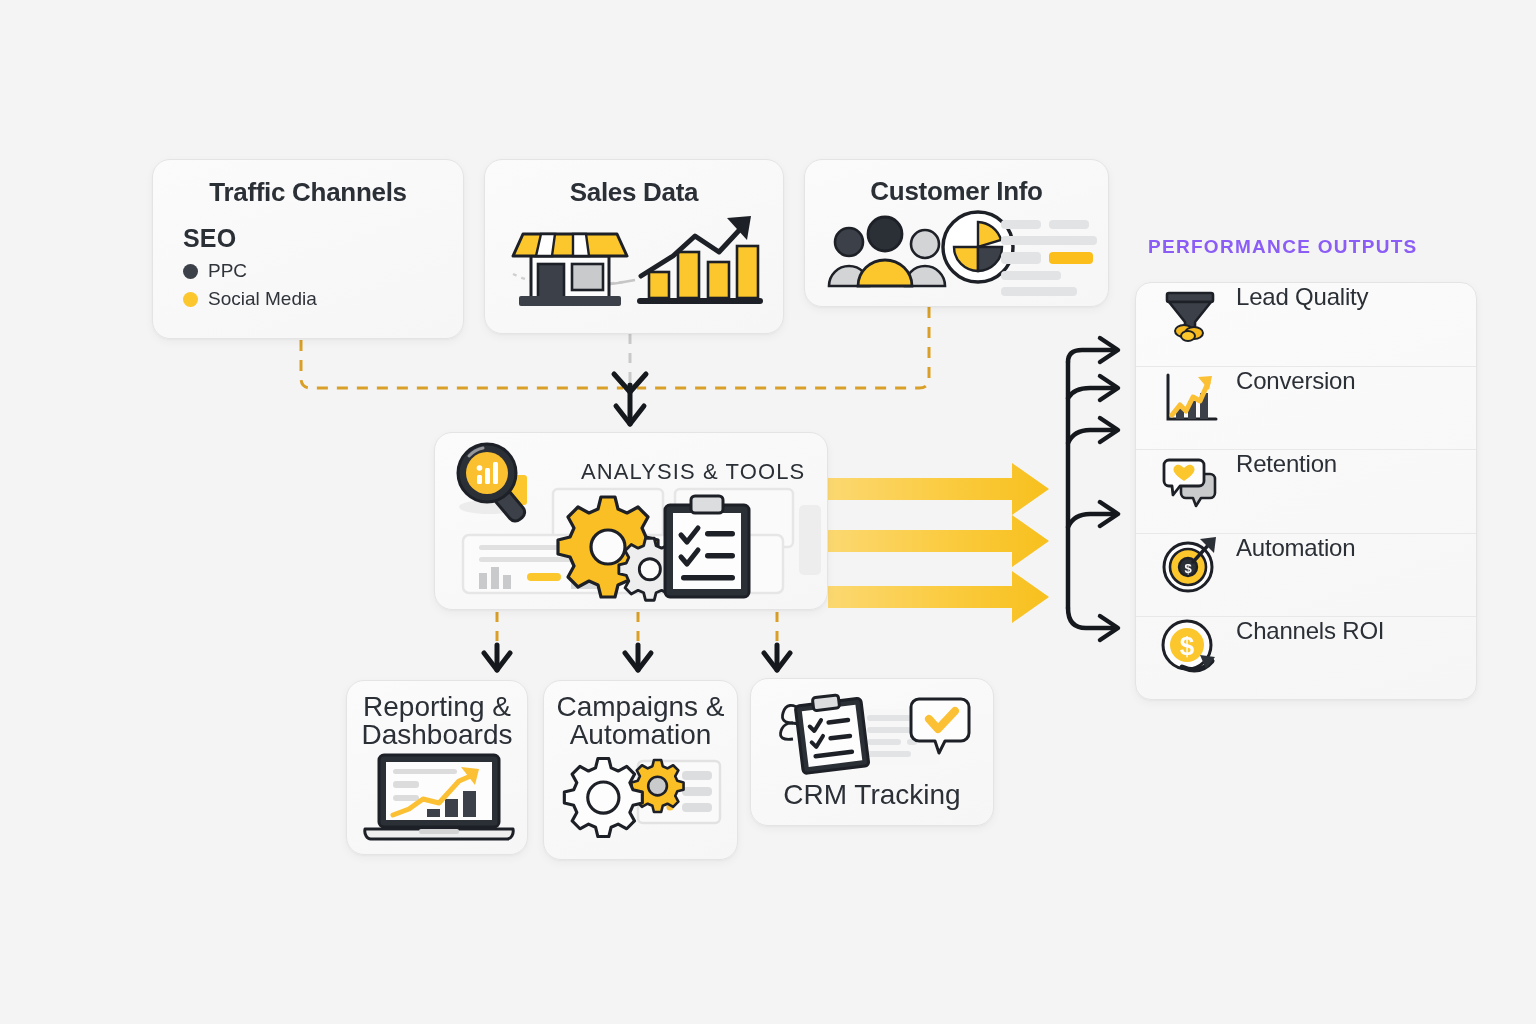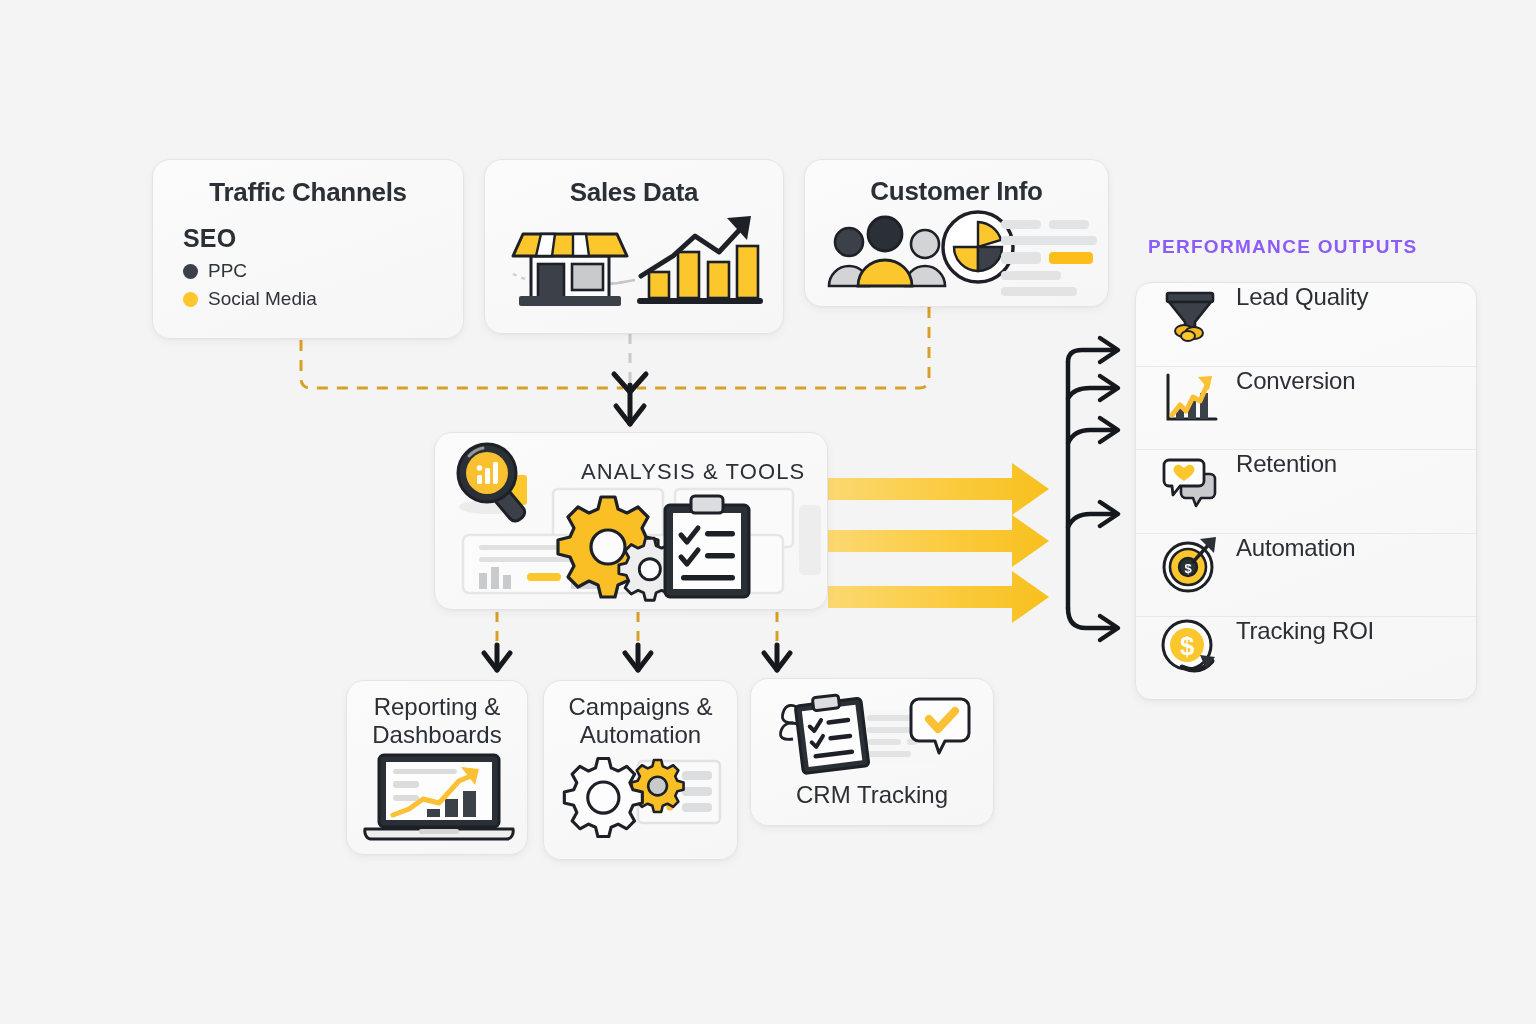--- a/index.html
+++ b/index.html
@@ -53,21 +53,21 @@
   #analysis-tools .at-title {
     position:absolute; left:146px; top:26px;
     font-size:22px; font-weight:400; letter-spacing:1.1px; color:#2b2f36;
   }
 
   
   #reporting-dashboards { left:346px; top:680px; width:182px; height:175px; }
   #campaigns-automation { left:543px; top:680px; width:195px; height:180px; }
   #crm-tracking { left:750px; top:678px; width:244px; height:148px; }
   .small-title {
-    text-align:center; font-size:24px; line-height:28px; color:#2b2f36;
+    text-align:center; font-size:28px; line-height:28px; color:#2b2f36;
     font-weight:400; padding-top:12px;
   }
 
   
   #outputs-heading {
     position:absolute; left:1148px; top:236px;
     font-size:19px; font-weight:700; letter-spacing:1.3px; color:#8b5cf6;
   }
   #outputs-panel {
     left:1135px; top:282px; width:342px; height:418px;
@@ -412,18 +412,18 @@
     <div class="out-row">
       <span class="out-ico">
         <svg width="60" height="60" viewBox="0 0 60 60">
           <circle cx="27" cy="28" r="24" fill="#fdfdfd" stroke="#1d2026" stroke-width="3"></circle>
           <circle cx="27" cy="28" r="17" fill="#fbc72c"></circle>
           <text x="27" y="38" text-anchor="middle" font-family="'Liberation Sans',sans-serif" font-size="26" font-weight="700" fill="#fdfdfd">$</text>
           <path d="M22,50 q18,8 30,-6" fill="none" stroke="#1d2026" stroke-width="5" stroke-linecap="round"></path>
           <path d="M40,38 L55,40 L46,52 Z" fill="#2b2f36"></path>
         </svg>
       </span>
-      <span class="out-label">Tracking ROI</span>
+      <span class="out-label">Channels ROI</span>
     </div>
 
   </div>
 
 </div>
 
 </body></html>

